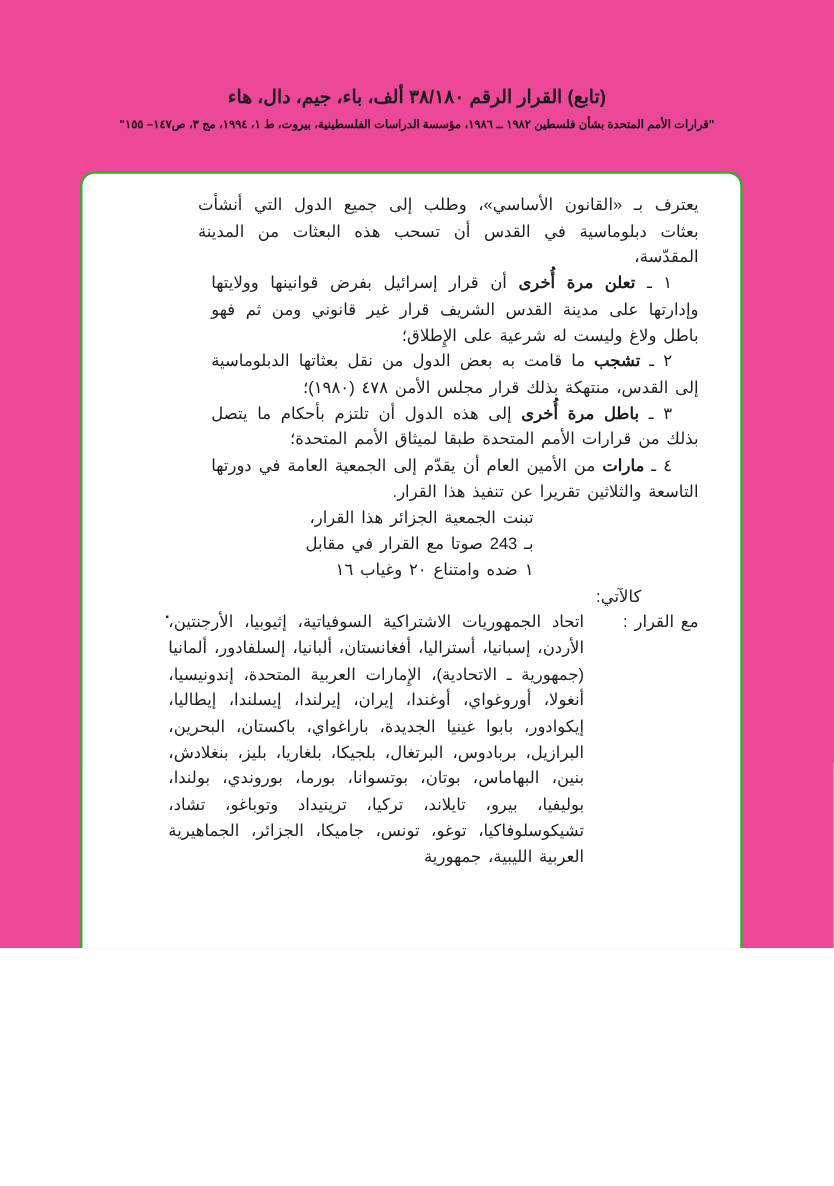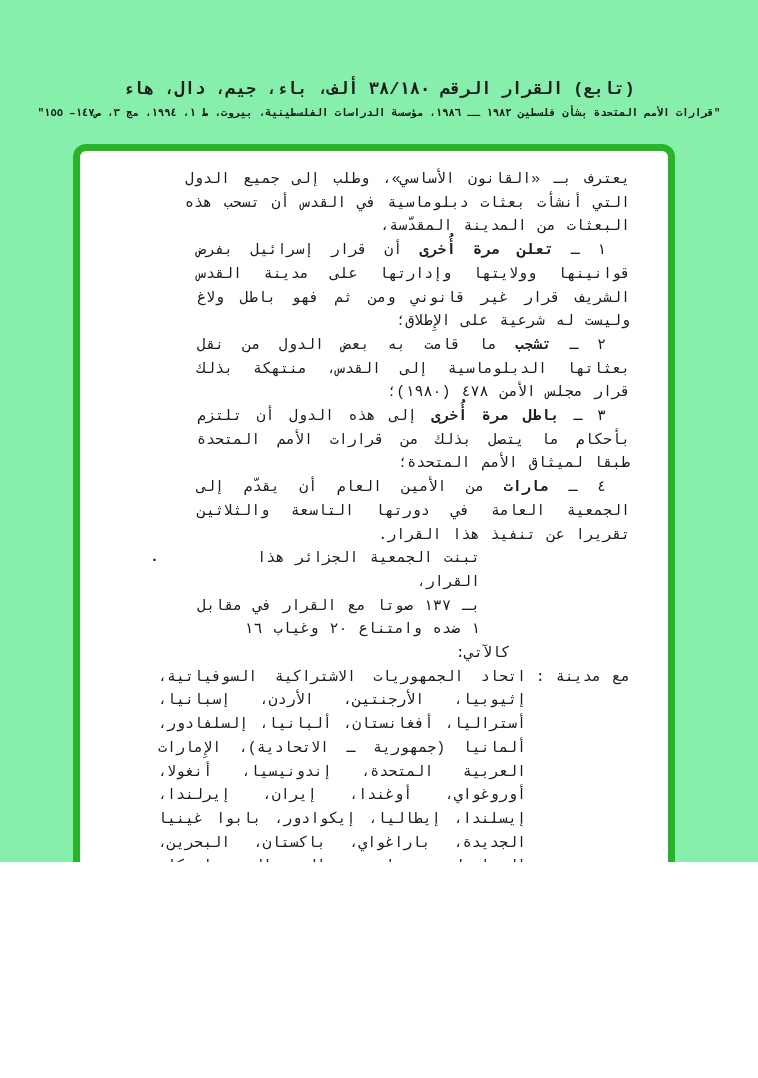--- a/index.html
+++ b/index.html
@@ -1,43 +1,43 @@
 <!DOCTYPE html>
 <html lang="ar" dir="rtl"><head>
 <meta charset="utf-8">
 <style>
   html,body{margin:0;padding:0;background:#ffffff;}
   .page{
     position:relative;
     width:758px;height:862px;
-    background:#86efac;
-    font-family:Liberation Mono, monospace;
+    background:#ec4899;
+    font-family:Liberation Sans, sans-serif;
     direction:rtl;
     color:#1c1c1c;
     overflow:hidden;
   }
   .header{position:absolute;top:78px;left:0;right:0;text-align:center;}
   .header-title{font-size:17px;font-weight:bold;letter-spacing:0;}
   .header-citation{font-size:10.5px;font-weight:bold;margin-top:7px;color:#111;}
   .green-box{
-    position:absolute;left:73px;top:144px;width:602px;height:829px;
-    border:7px solid #7f1d1d;border-radius:13px;box-sizing:border-box;
+    position:absolute;left:73px;top:156px;width:602px;height:829px;
+    border:2px solid #7f1d1d;border-radius:13px;box-sizing:border-box;
     background:#ffffff;
   }
   .box-content{
     padding:17px 38px 0 78px;
     font-size:15px;line-height:23.7px;
     text-align:justify;text-justify:inter-word;
     word-spacing:2px;
   }
   .para{margin:0 0 0 27px;}
   .item{margin:0 0 0 39px;text-indent:24px;}
   .item .lead{font-weight:bold;}
   .vote-line{text-align:right;margin-left:27px;margin-right:150px;text-indent:0;}
-  .vote-line.shifted{margin-right:120px;}
+  .vote-line.shifted{margin-right:52px;}
   .with-block{display:flex;align-items:flex-start;}
   .with-label{width:104px;flex:none;text-align:right;white-space:nowrap;}
   .countries{flex:1;text-align:justify;}
   .stray-dot{position:absolute;left:150px;top:549px;font-size:15px;font-weight:bold;color:#111;}
   .page-number{
     position:absolute;top:1032px;left:0;right:0;text-align:center;
     font-size:14.5px;font-weight:bold;color:#111;
   }
 </style>
 </head>
@@ -65,26 +65,26 @@
 
       <div class="item">
         <span>٣ ـ </span><span class="lead">باطل مرة أُخرى</span><span> إلى هذه الدول أن تلتزم بأحكام ما يتصل بذلك من قرارات الأمم المتحدة طبقا لميثاق الأمم المتحدة؛</span>
       </div>
 
       <div class="item">
         <span>٤ ـ </span><span class="lead">مارات</span><span> من الأمين العام أن يقدّم إلى الجمعية العامة في دورتها التاسعة والثلاثين تقريرا عن تنفيذ هذا القرار.</span>
       </div>
 
       <div class="vote-line">تبنت الجمعية الجزائر هذا القرار،</div>
-      <div class="vote-line">بـ ١٣٧ صوتا مع القرار في مقابل</div>
+      <div class="vote-line">بـ 243 صوتا مع القرار في مقابل</div>
       <div class="vote-line">١ ضده وامتناع ٢٠ وغياب ١٦</div>
       <div class="vote-line shifted">كالآتي:</div>
 
       <div class="with-block">
-        <div class="with-label">مع مدينة :</div>
+        <div class="with-label">مع القرار :</div>
         <div class="countries">اتحاد الجمهوريات الاشتراكية السوفياتية، إثيوبيا، الأرجنتين، الأردن، إسبانيا، أستراليا، أفغانستان، ألبانيا، إلسلفادور، ألمانيا (جمهورية ـ الاتحادية)، الإِمارات العربية المتحدة، إندونيسيا، أنغولا، أوروغواي، أوغندا، إيران، إيرلندا، إيسلندا، إيطاليا، إيكوادور، بابوا غينيا الجديدة، باراغواي، باكستان، البحرين، البرازيل، بربادوس، البرتغال، بلجيكا، بلغاريا، بليز، بنغلادش، بنين، البهاماس، بوتان، بوتسوانا، بورما، بوروندي، بولندا، بوليفيا، بيرو، تايلاند، تركيا، ترينيداد وتوباغو، تشاد، تشيكوسلوفاكيا، توغو، تونس، جاميكا، الجزائر، الجماهيرية العربية الليبية، جمهورية</div>
       </div>
 
     </div>
   </div>
 
   <div class="stray-dot">.</div>
 
   <div class="page-number">١٠</div>
 

